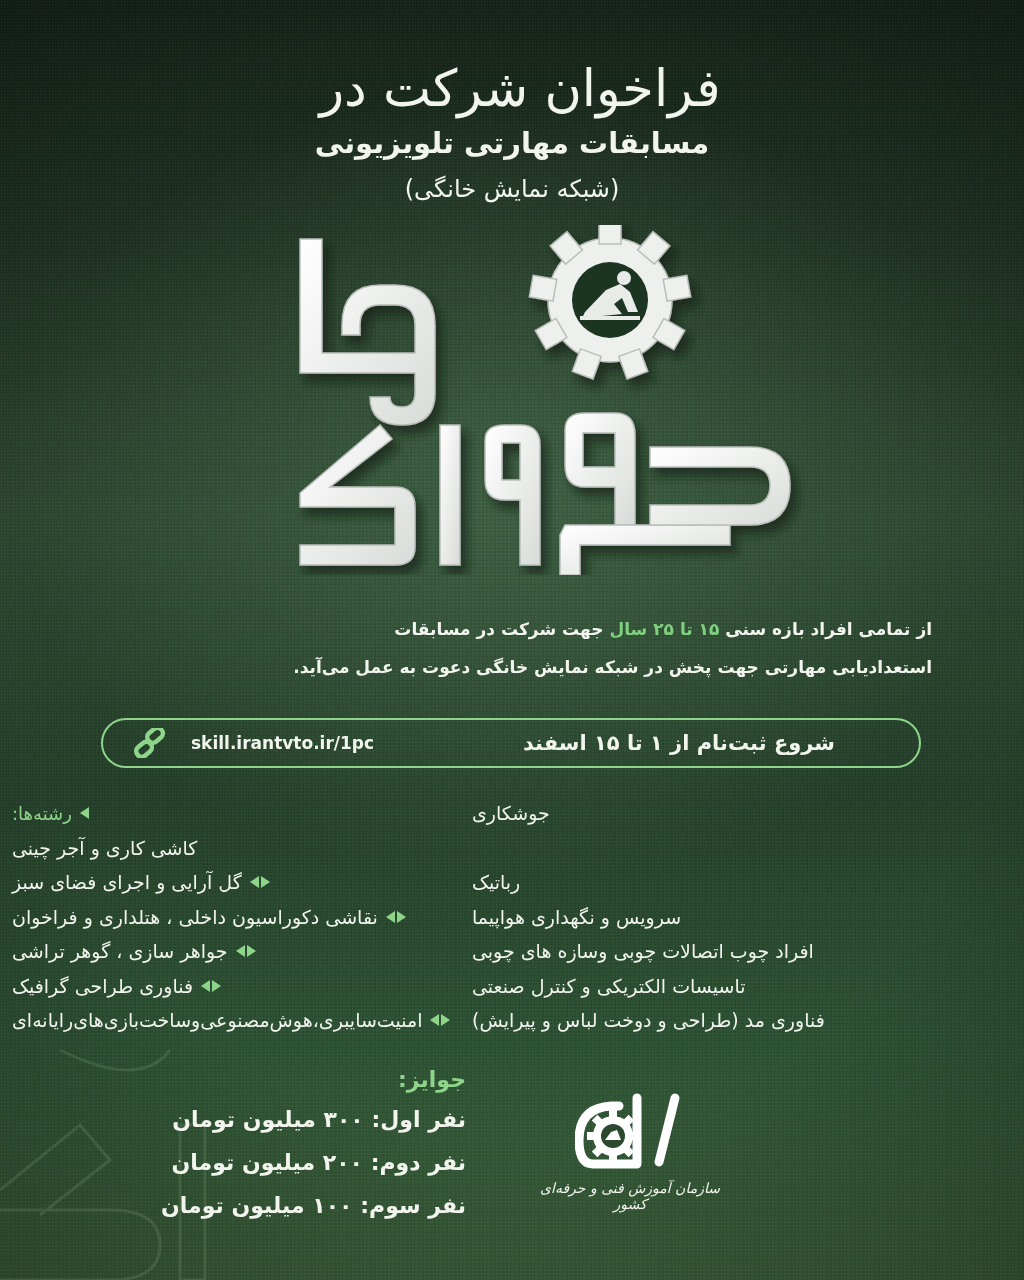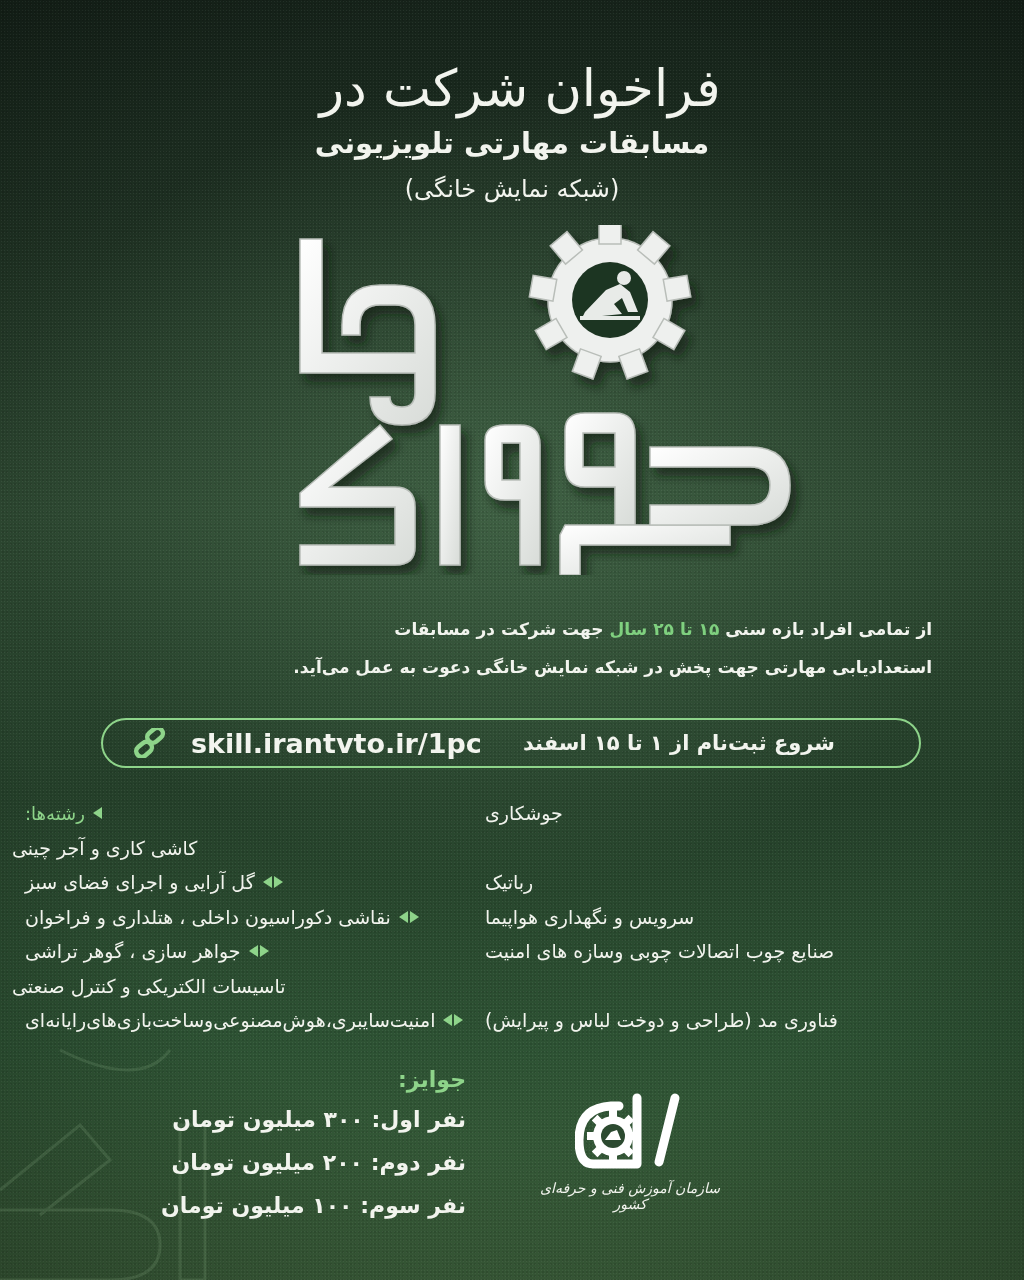--- a/index.html
+++ b/index.html
@@ -26,27 +26,27 @@
   .logo{position:absolute;left:280px;top:225px;width:530px;height:350px;}
 
   .intro{position:absolute;top:610px;left:68px;width:864px;text-align:right;
     font-size:17px;font-weight:bold;line-height:38px;}
   .intro .hl{color:#7fd07f;}
 
   .pill{position:absolute;left:101px;top:718px;width:820px;height:50px;
     border:2px solid #8ed48a;border-radius:26px;box-sizing:border-box;
     display:flex;align-items:center;}
   .pill .date{position:absolute;right:84px;font-size:21px;font-weight:bold;}
-  .pill .url{position:absolute;left:88px;font-size:27px;font-weight:bold;direction:ltr;}
+  .pill .url{position:absolute;left:88px;font-size:17px;font-weight:bold;direction:ltr;}
   .pill .link-icon{position:absolute;left:30px;top:8px;width:34px;height:30px;}
 
   .fields{position:absolute;top:796px;right:52px;width:960px;}
   .frow{display:flex;flex-direction:row-reverse;justify-content:flex-start;
     align-items:center;height:34.5px;font-size:19px;white-space:nowrap;}
-  .fcol-r{width:460px;display:flex;flex-direction:row-reverse;align-items:center;margin-left:13px;}
+  .fcol-r{width:460px;display:flex;flex-direction:row-reverse;align-items:center;}
   .fcol-l{display:flex;flex-direction:row-reverse;align-items:center;}
   .label{color:#8ed48a;font-size:18px;}
   .tri{display:inline-block;width:0;height:0;border-top:6px solid transparent;border-bottom:6px solid transparent;}
   .tri.l{border-right:9px solid #8ed48a;}
   .tri.r{border-left:9px solid #8ed48a;}
   .arrows{display:inline-flex;gap:2px;margin:0 8px;align-items:center;}
 
   .prizes{position:absolute;top:1062px;right:558px;text-align:right;}
   .prizes .ph{color:#8ed48a;font-size:22px;font-weight:bold;line-height:36px;}
   .prizes .pr{font-size:22px;font-weight:bold;line-height:43px;}
@@ -184,24 +184,31 @@
   </div>
   <div class="frow">
     <div class="fcol-r">
       <span>جواهر سازی ، گوهر تراشی</span>
       <span class="arrows">
           <i class="tri r"></i>
           <i class="tri l"></i>
         </span>
     </div>
     <div class="fcol-l">
-        <span>صنایع چوب اتصالات چوبی وسازه های امنیت</span>
-      </div>
-  </div>
-  <div class="frow">
+        <span>افراد چوب اتصالات چوبی وسازه های چوبی</span>
+      </div>
+  </div>
+  <div class="frow">
+    <div class="fcol-r">
+      <span>فناوری طراحی گرافیک</span>
+      <span class="arrows">
+          <i class="tri r"></i>
+          <i class="tri l"></i>
+        </span>
+    </div>
     <div class="fcol-l">
         <span>تاسیسات الکتریکی و کنترل صنعتی</span>
       </div>
   </div>
   <div class="frow">
     <div class="fcol-r">
       <span>امنیت‌سایبری،هوش‌مصنوعی‌وساخت‌بازی‌های‌رایانه‌ای</span>
       <span class="arrows">
           <i class="tri r"></i>
           <i class="tri l"></i>

